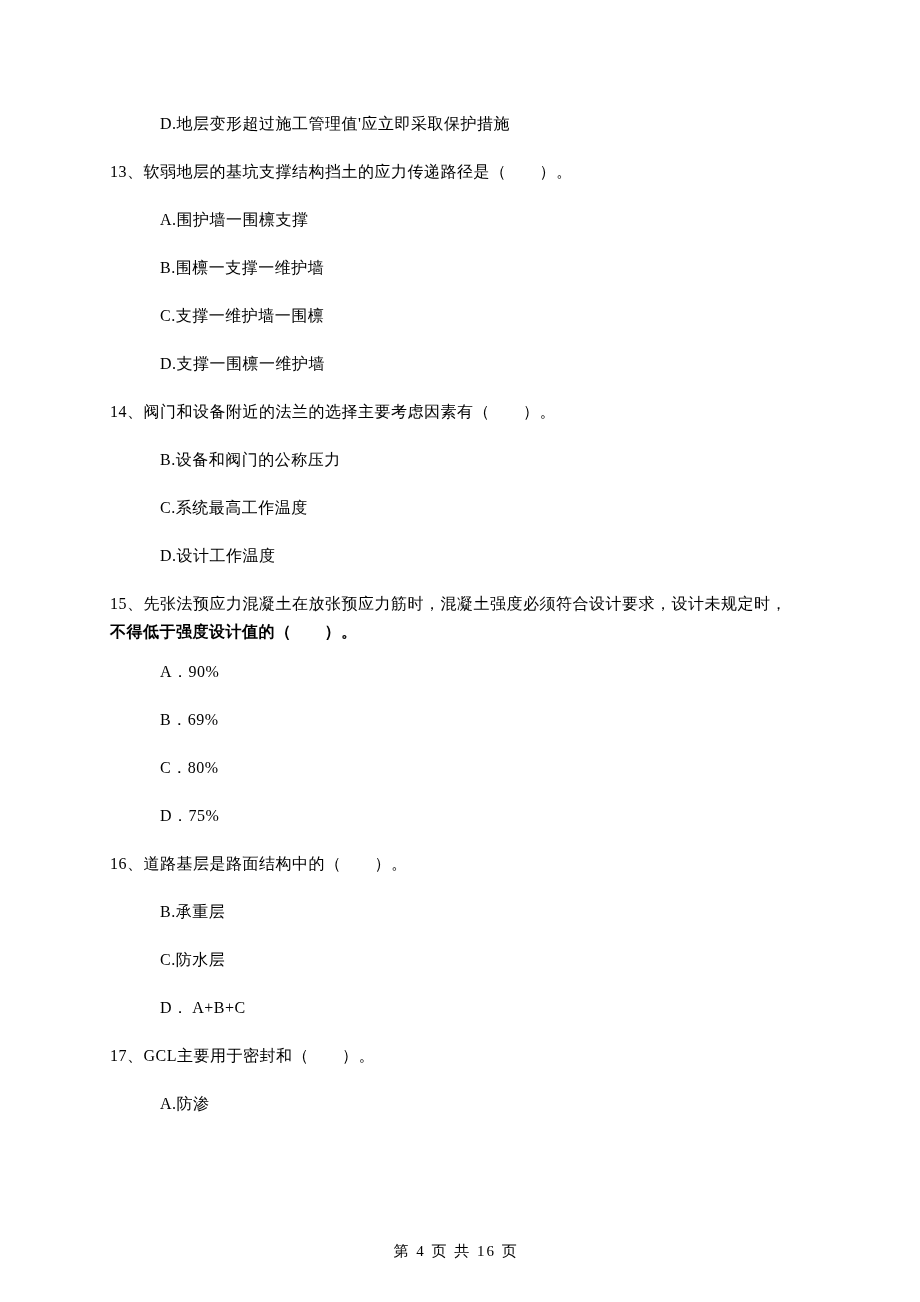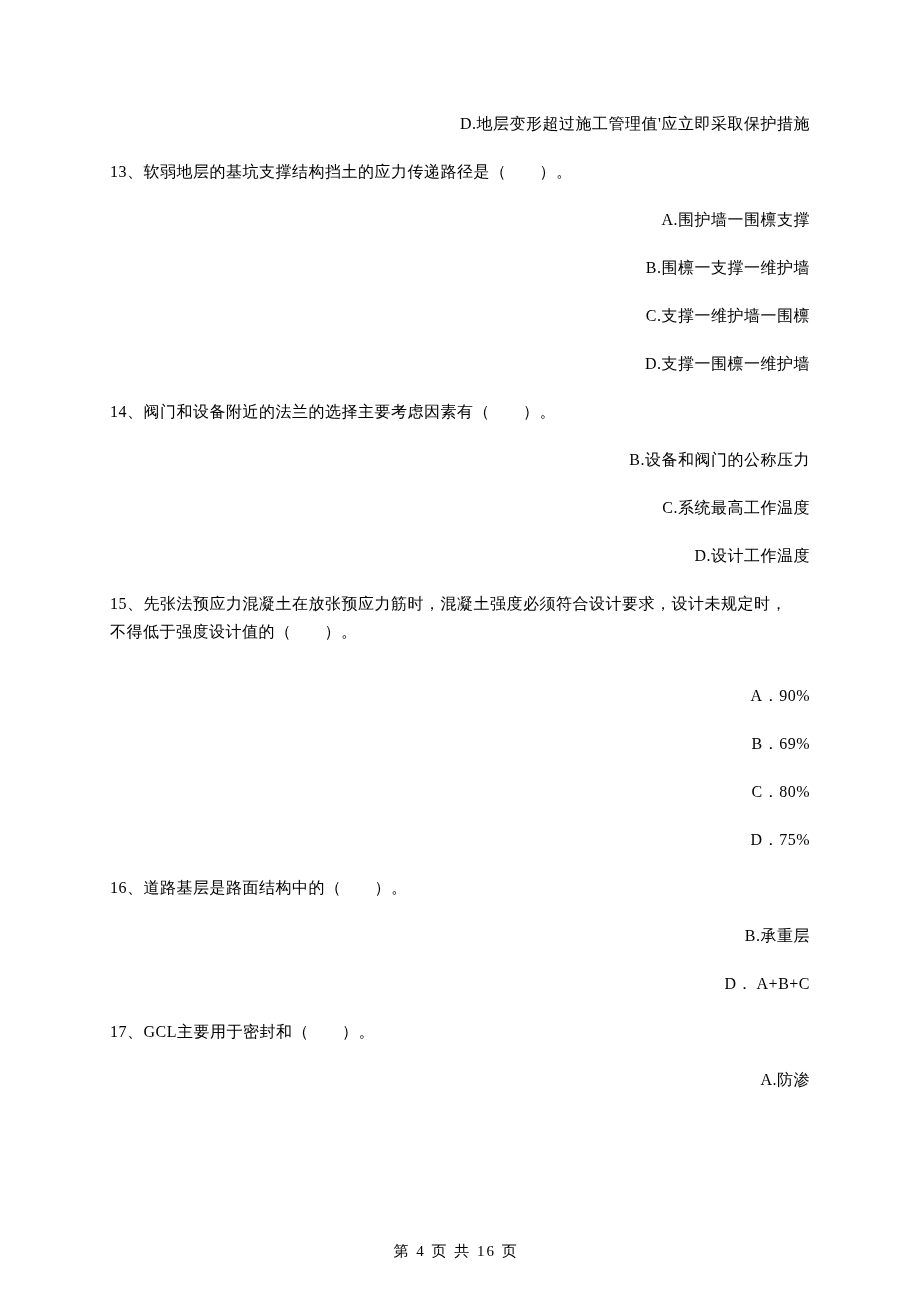--- a/index.html
+++ b/index.html
@@ -14,35 +14,36 @@
       height: 1302px;
       position: relative;
       font-size: 16px;
       color: #000;
       line-height: 1.5;
     }
     .page-content {
       padding: 112px 110px 0 110px;
     }
     .option {
+      margin-left: 50px;
       margin-bottom: 24px;
       letter-spacing: 0.5px;
-      text-align: right;
     }
     .question {
       margin-bottom: 24px;
       letter-spacing: 0.5px;
     }
     .question-multiline {
       margin-bottom: 4px;
       letter-spacing: 0.5px;
     }
     .question-cont {
-      margin-bottom: 40px;
+      margin-bottom: 16px;
       letter-spacing: 0.5px;
+      font-weight: bold;
     }
     .page-footer {
       position: absolute;
       bottom: 40px;
       left: 0;
       right: 8px;
       text-align: center;
       font-size: 15px;
       letter-spacing: 2px;
     }
@@ -67,20 +68,21 @@
 
   <div class="question-multiline">15、先张法预应力混凝土在放张预应力筋时，混凝土强度必须符合设计要求，设计未规定时，</div>
   <div class="question-cont">不得低于强度设计值的（　　）。</div>
   <div class="option">A．90%</div>
   <div class="option">B．69%</div>
   <div class="option">C．80%</div>
   <div class="option">D．75%</div>
 
   <div class="question">16、道路基层是路面结构中的（　　）。</div>
   <div class="option">B.承重层</div>
+  <div class="option">C.防水层</div>
   <div class="option">D． A+B+C</div>
 
   <div class="question">17、GCL主要用于密封和（　　）。</div>
   <div class="option">A.防渗</div>
 
 </div>
 
 <div class="page-footer">第 4 页 共 16 页</div>
 
 </body></html>

